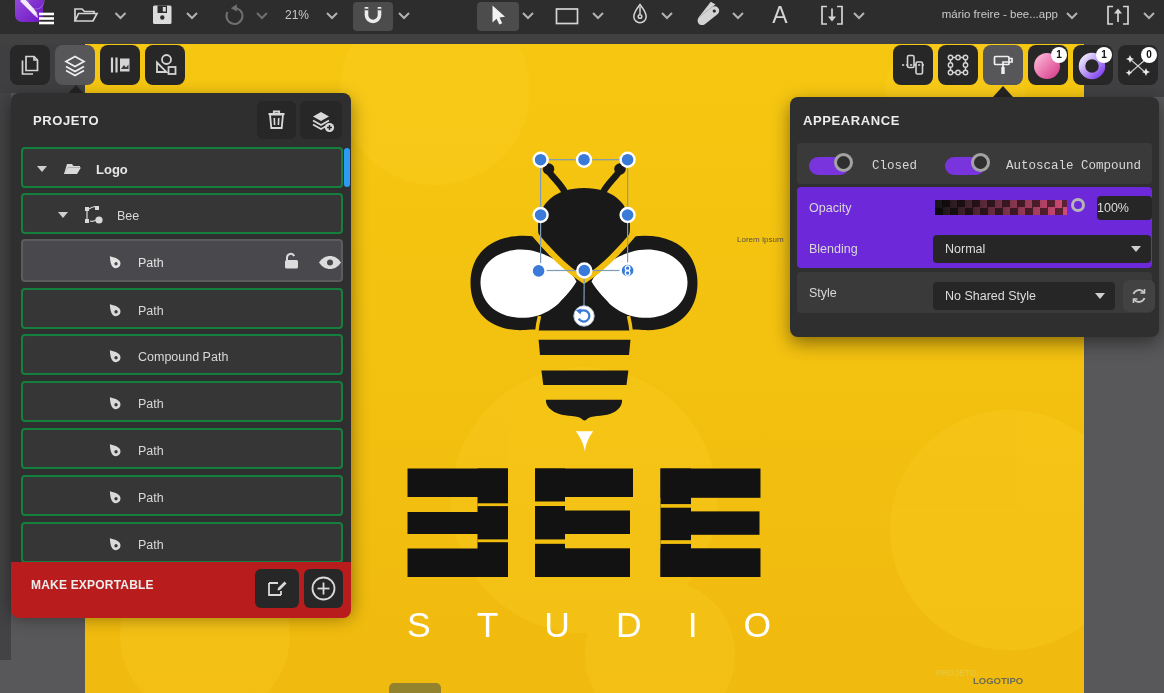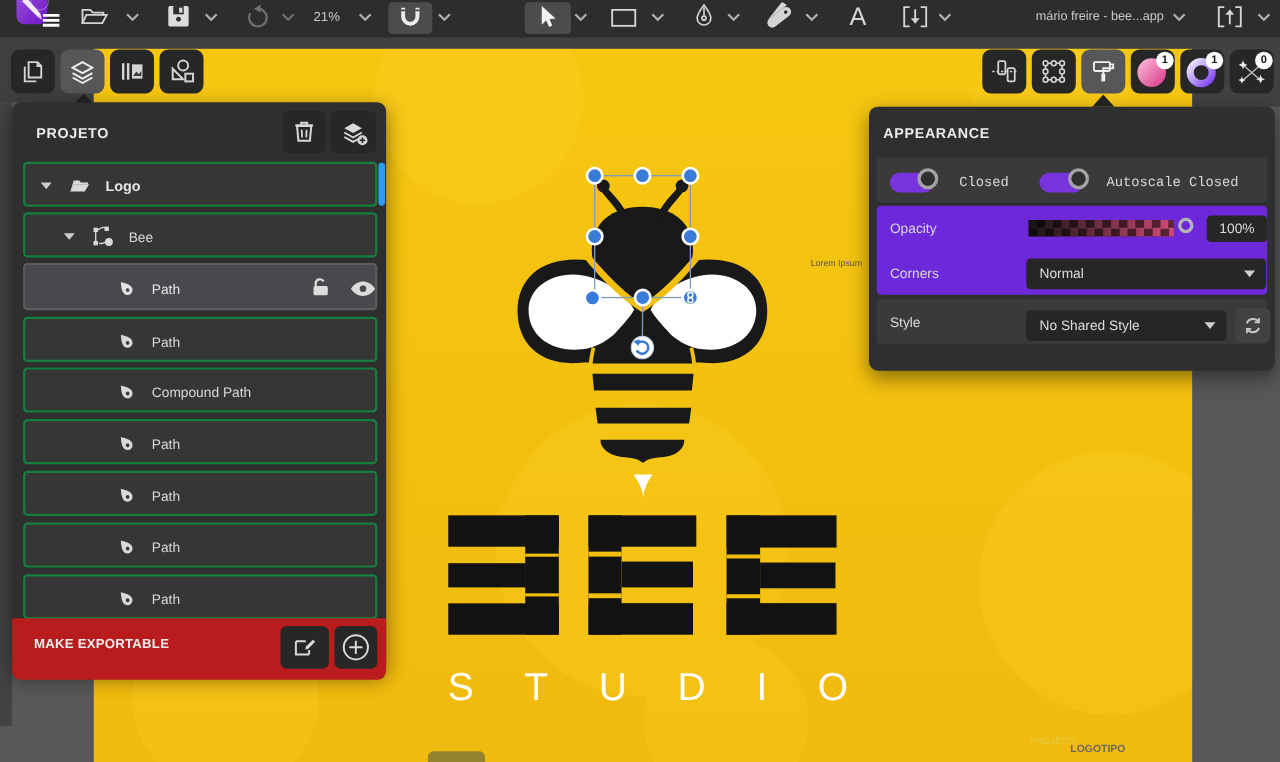--- a/index.html
+++ b/index.html
@@ -505,35 +505,35 @@
       font-weight:bold; letter-spacing:0.6px;">APPEARANCE</div>
 
     <div style="position:absolute; left:7px; top:46px; width:355px; height:41px; background:#3a3a3b; border-radius:4px;font-family:Liberation Mono, monospace;">
       <div style="position:absolute; left:12px; top:14px; width:40px; height:18px; background:#7a34dd; border-radius:9px;"></div>
       <div style="position:absolute; left:37px; top:10px; width:19px; height:19px; background:#2f2f30;
         border:3.5px solid #a3a3a3; border-radius:50%;"></div>
       <div class="ptext" style="position:absolute; left:75px; top:16px;">Closed</div>
       <div style="position:absolute; left:148px; top:14px; width:40px; height:18px; background:#7a34dd; border-radius:9px;"></div>
       <div style="position:absolute; left:174px; top:10px; width:19px; height:19px; background:#2f2f30;
         border:3.5px solid #a3a3a3; border-radius:50%;"></div>
-      <div class="ptext" style="position:absolute; left:209px; top:16px;">Autoscale Closed</div>
+      <div class="ptext" style="position:absolute; left:209px; top:16px;">Autoscale Compound</div>
     </div>
 
     <div style="position:absolute; left:7px; top:90px; width:355px; height:81px; background:#6d28d9; border-radius:4px;">
       <div class="ptext" style="position:absolute; left:12px; top:14px;">Opacity</div>
       <div style="position:absolute; left:138px; top:13px; width:132px; height:15px;
         background-image:
           repeating-conic-gradient(rgba(0,0,0,0.55) 0% 25%, rgba(0,0,0,0) 0% 50%),
           linear-gradient(90deg, #141414, #d14b76);
         background-size:15px 15px, 100% 100%;"></div>
       <div style="position:absolute; left:274px; top:11px; width:14px; height:14px;
         border:3px solid #b5b5b5; border-radius:50%;"></div>
       <div style="position:absolute; left:300px; top:9px; width:55px; height:24px; background:#262626;
-        border-radius:4px; color:#ddd; font-size:12.5px; text-align:center; line-height:24px;">100%</div>
-      <div class="ptext" style="position:absolute; left:12px; top:55px;">Corners</div>
+        border-radius:4px; color:#ddd; font-size:12.5px; line-height:24px;">100%</div>
+      <div class="ptext" style="position:absolute; left:12px; top:55px;">Blending</div>
       <div class="ddown" style="left:136px; top:48px; width:218px; height:28px; line-height:28px; padding-left:12px;">Normal
         <div class="caret-down" style="right:10px; top:11px;"></div>
       </div>
     </div>
 
     <div style="position:absolute; left:7px; top:175px; width:355px; height:41px; background:#3a3a3b; border-radius:4px;">
       <div class="ptext" style="position:absolute; left:12px; top:14px;">Style</div>
       <div class="ddown" style="left:136px; top:10px; width:182px; height:28px; line-height:28px; padding-left:12px;">No Shared Style
         <div class="caret-down" style="right:10px; top:11px;"></div>
       </div>

